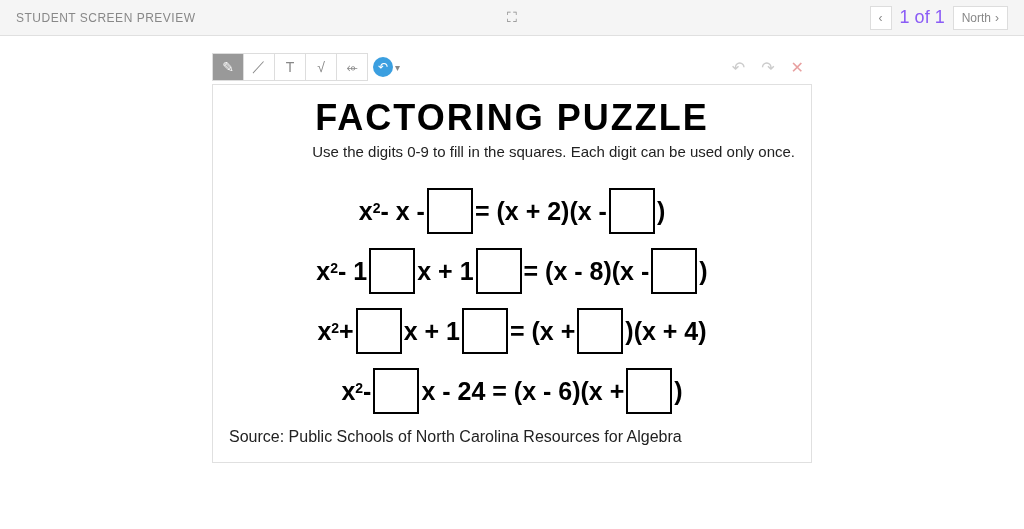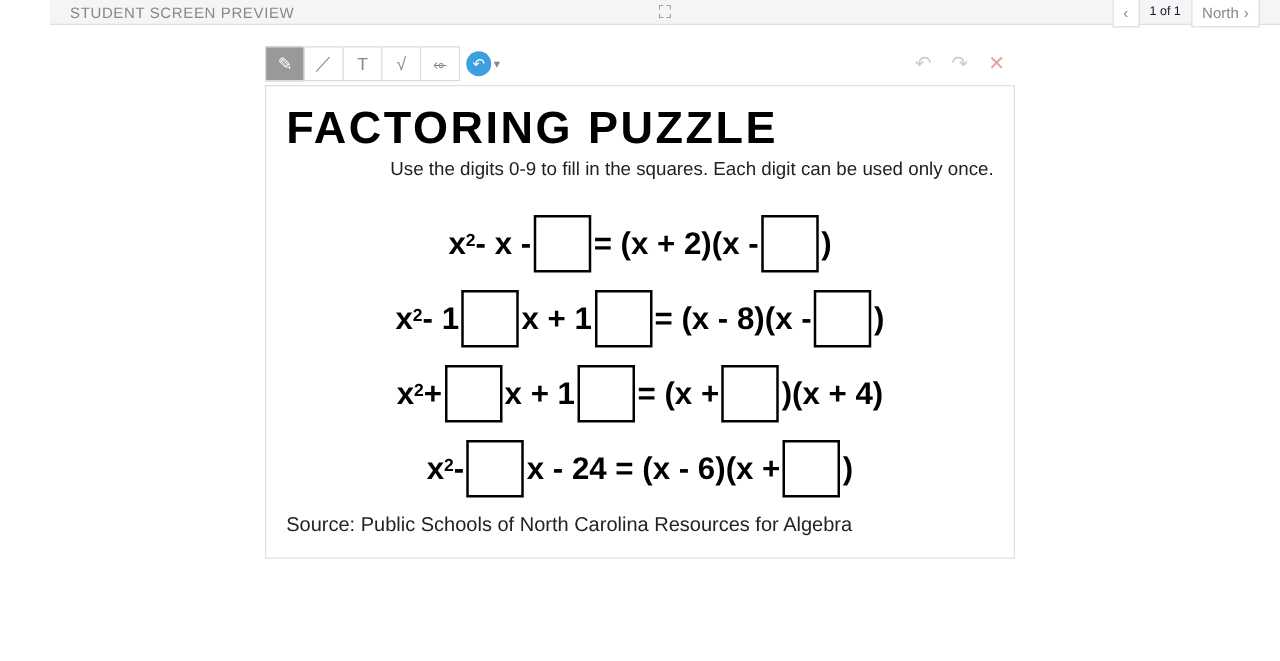--- a/index.html
+++ b/index.html
@@ -1,26 +1,25 @@
 <!DOCTYPE html>
 <html><head>
   <meta charset="utf-8">
   <style>
     * { box-sizing: border-box; margin: 0; padding: 0; }
     body { font-family: Arial, sans-serif; background: #fff; width: 1024px; height: 529px; overflow: hidden; }
     
     .top-bar {
-      height: 20px;
+      height: 36px;
       background: #f5f5f5;
       border-bottom: 1px solid #e0e0e0;
       display: flex;
       align-items: center;
       padding: 0 16px;
       position: relative;
-      margin-left: 40px;
     }
     .top-title {
       color: #888;
       font-size: 12px;
       letter-spacing: 0.5px;
     }
     .expand-btn {
       position: absolute;
       left: 50%;
       transform: translateX(-50%);
@@ -40,22 +39,22 @@
       border: 1px solid #ddd;
       color: #888;
       font-size: 12px;
       padding: 4px 8px;
       cursor: pointer;
       display: flex;
       align-items: center;
       gap: 4px;
     }
     .page-indicator {
-      color: #0f172a;
-      font-size: 10px;
+      color: #8b5cf6;
+      font-size: 18px;
     }
     
     .content-area {
       display: flex;
       justify-content: center;
       padding-top: 16px;
     }
     
     .canvas-wrap {
       width: 600px;
@@ -118,20 +117,21 @@
     
     .worksheet {
       background: #fff;
       border: 1px solid #e0e0e0;
       padding: 12px 16px 16px;
     }
     .ws-title {
       font-family: "Arial Black", Arial, sans-serif;
       font-size: 36px;
       font-weight: 900;
+      text-align: center;
       letter-spacing: 2px;
       margin-bottom: 4px;
     }
     .ws-sub {
       font-family: Arial, sans-serif;
       font-size: 15px;
       text-align: right;
       margin-bottom: 28px;
       color: #222;
     }

